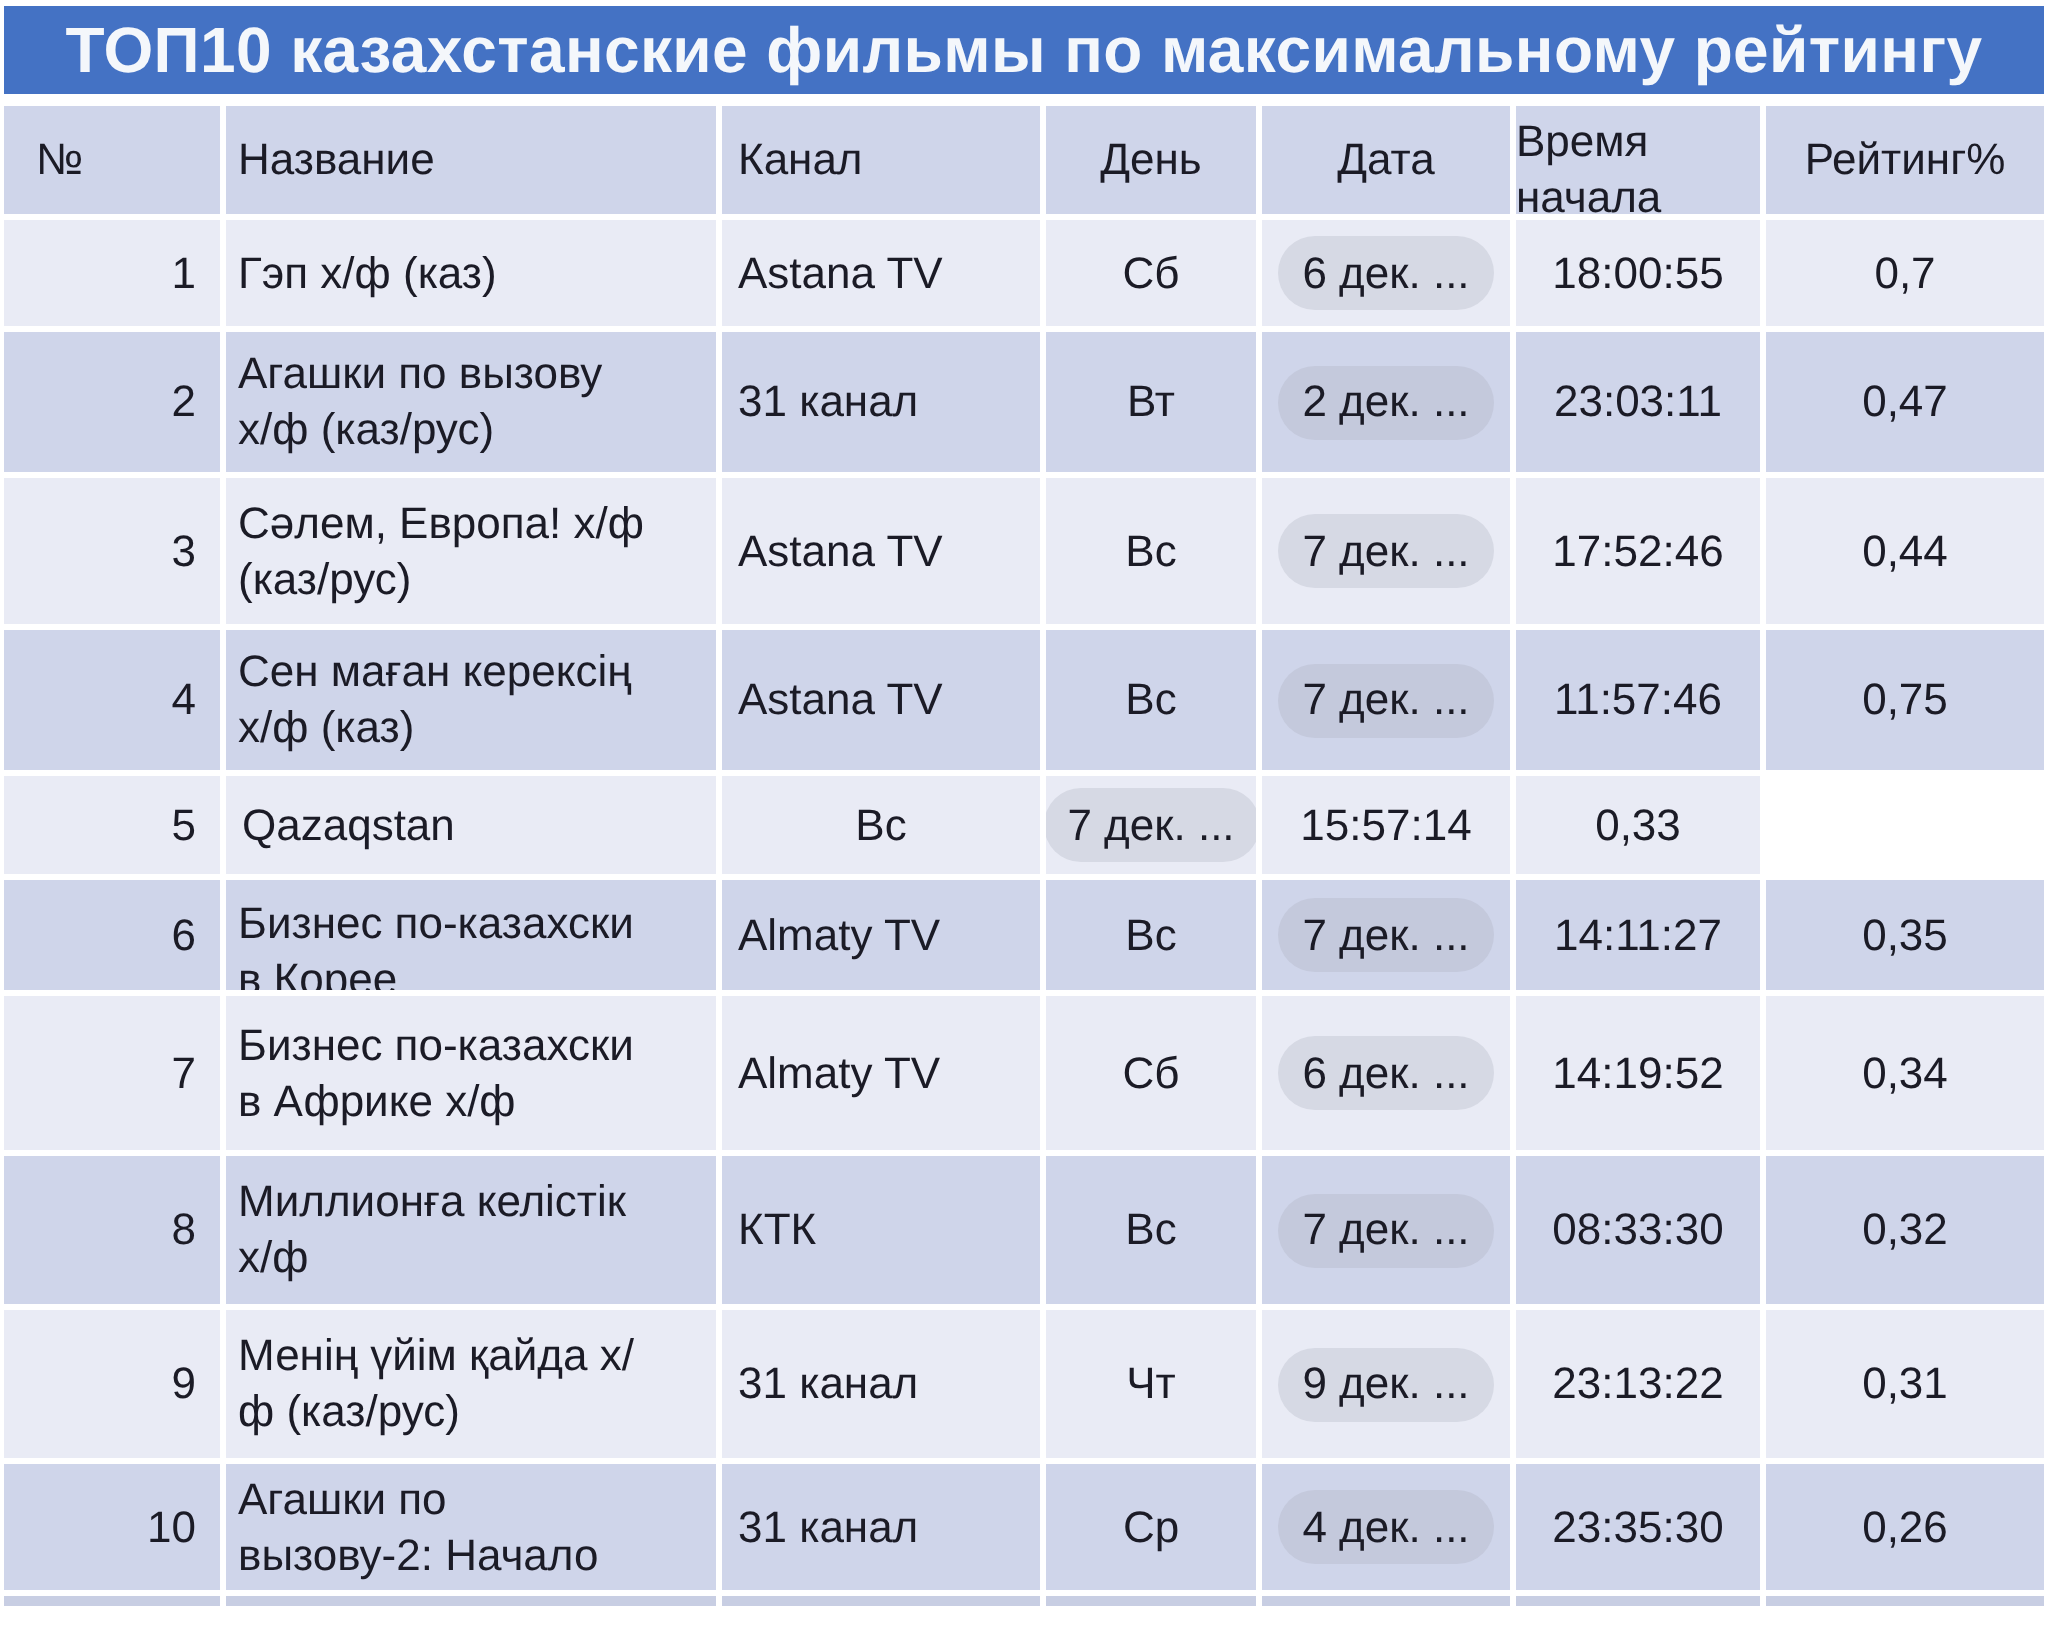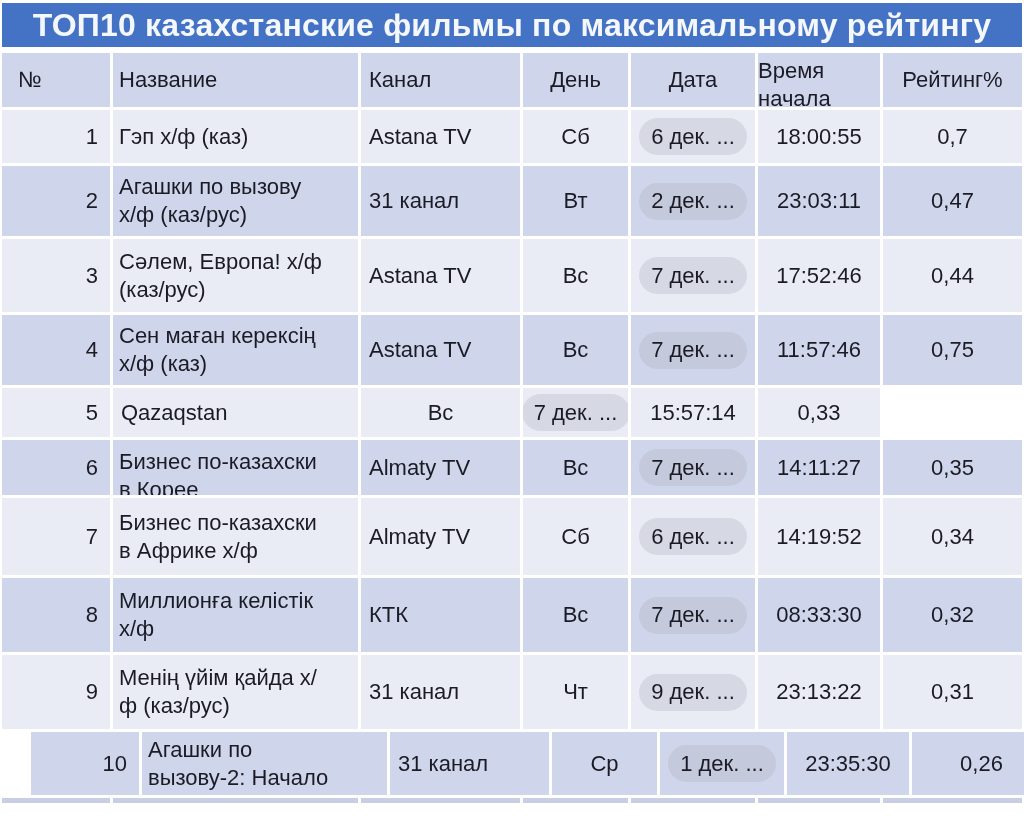--- a/index.html
+++ b/index.html
@@ -26,21 +26,21 @@
   .table .trow:nth-of-type(1){height:54px;}
   .table .trow:nth-of-type(2){height:53px;}
   .table .trow:nth-of-type(3){height:70px;}
   .table .trow:nth-of-type(4){height:73px;}
   .table .trow:nth-of-type(5){height:70px;}
   .table .trow:nth-of-type(6){height:49px;}
   .table .trow:nth-of-type(7){height:55px;}
   .table .trow:nth-of-type(8){height:77px;}
   .table .trow:nth-of-type(9){height:74px;}
   .table .trow:nth-of-type(10){height:74px;}
-  .table .trow:nth-of-type(11){height:63px;margin-left:29px;}
+  .table .trow:nth-of-type(11){height:63px;}
   .table .trow:nth-of-type(12){height:5px;margin-bottom:0;}
   .cell{
     display:flex;align-items:center;overflow:hidden;
     font-size:22px;line-height:28px;
   }
   .table .trow:nth-of-type(odd) .cell{background:var(--band_dark);}
   .table .trow:nth-of-type(even) .cell{background:var(--band_light);}
   .table .trow.stub .cell{background:var(--stub);}
   .table .trow:nth-of-type(odd) .pill{background:var(--pill_on_dark);}
   .table .trow:nth-of-type(even) .pill{background:var(--pill_on_light);}
@@ -173,21 +173,21 @@
         </div>
         <div class="cell c-time">23:13:22</div>
         <div class="cell c-rating">0,31</div>
       </div>
       <div class="trow">
         <div class="cell c-num">10</div>
         <div class="cell c-name">Агашки по вызову-2: Начало</div>
         <div class="cell c-channel">31 канал</div>
         <div class="cell c-day">Ср</div>
         <div class="cell c-date">
-          <span class="pill">1 дек. ...</span>
+          <span class="pill">4 дек. ...</span>
         </div>
         <div class="cell c-time">23:35:30</div>
         <div class="cell c-rating">0,26</div>
       </div>
       <div class="trow stub">
         <div class="cell c-num"></div>
         <div class="cell c-name"></div>
         <div class="cell c-channel"></div>
         <div class="cell c-day"></div>
         <div class="cell c-date"></div>

